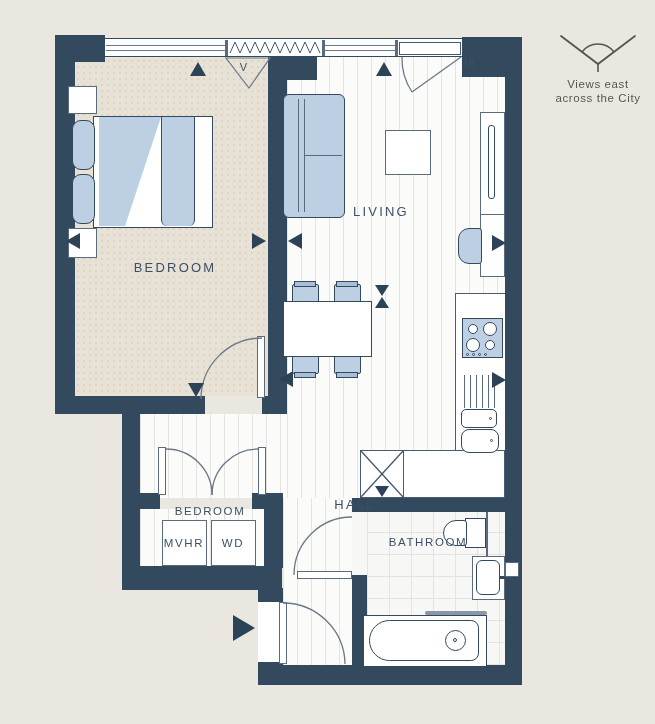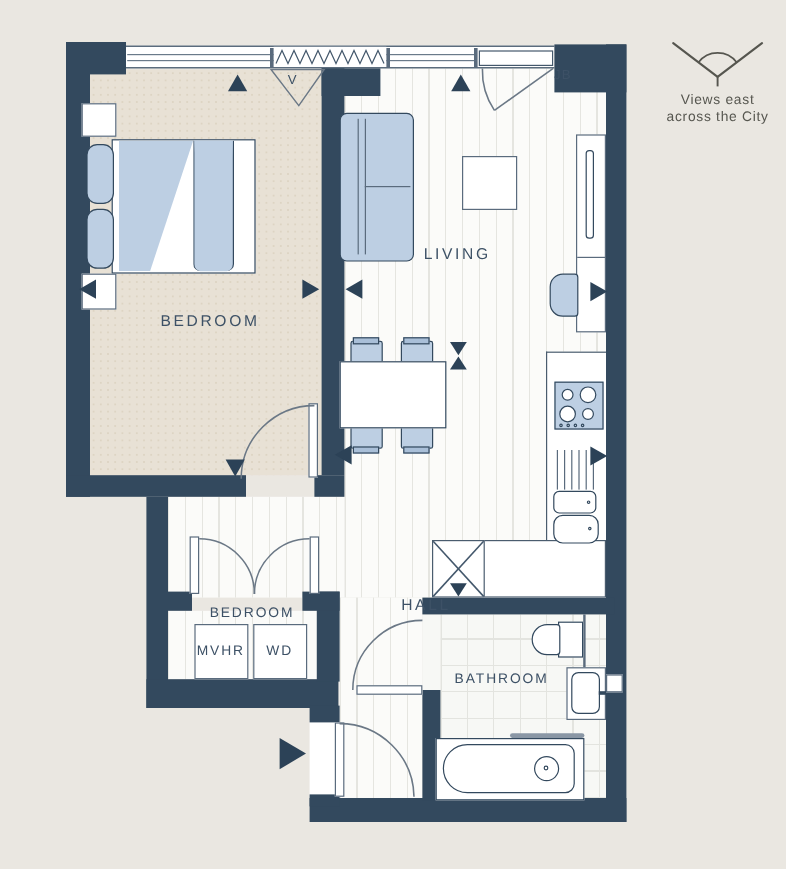--- a/index.html
+++ b/index.html
@@ -205,21 +205,21 @@
   <div class="tri sm up" style="left:375px;top:297px;"></div>
   <div class="tri right" style="left:492px;top:235px;"></div>
   <div class="tri right" style="left:492px;top:372px;"></div>
   <div class="tri sm down" style="left:375px;top:486px;"></div>
   <div class="tri big right" style="left:233px;top:615px;"></div>
 
   <div class="lbl" style="left:175px;top:267px;">BEDROOM</div>
   <div class="lbl" style="left:381px;top:211px;">LIVING</div>
   <div class="lbl" style="left:316px;top:504px;margin-left:39px;">HALL</div>
   <div class="lbl small" style="left:210px;top:511px;">BEDROOM</div>
-  <div class="lbl small" style="left:418px;top:566px;">BATHROOM</div>
+  <div class="lbl small" style="left:418px;top:542px;padding-left:20px;">BATHROOM</div>
   <div class="lbl small" style="left:184px;top:543px;">MVHR</div>
   <div class="lbl small" style="left:233px;top:543px;">WD</div>
   <div class="lbl tiny" style="left:244px;top:67px;">V</div>
   <div class="lbl tiny" style="left:437px;top:63px;margin-left:32px;">JB</div>
   <div class="note" style="left:598px;top:78px;">Views east</div>
   <div class="note" style="left:598px;top:92px;">across the City</div>
 
 </div>
 
 </body></html>

